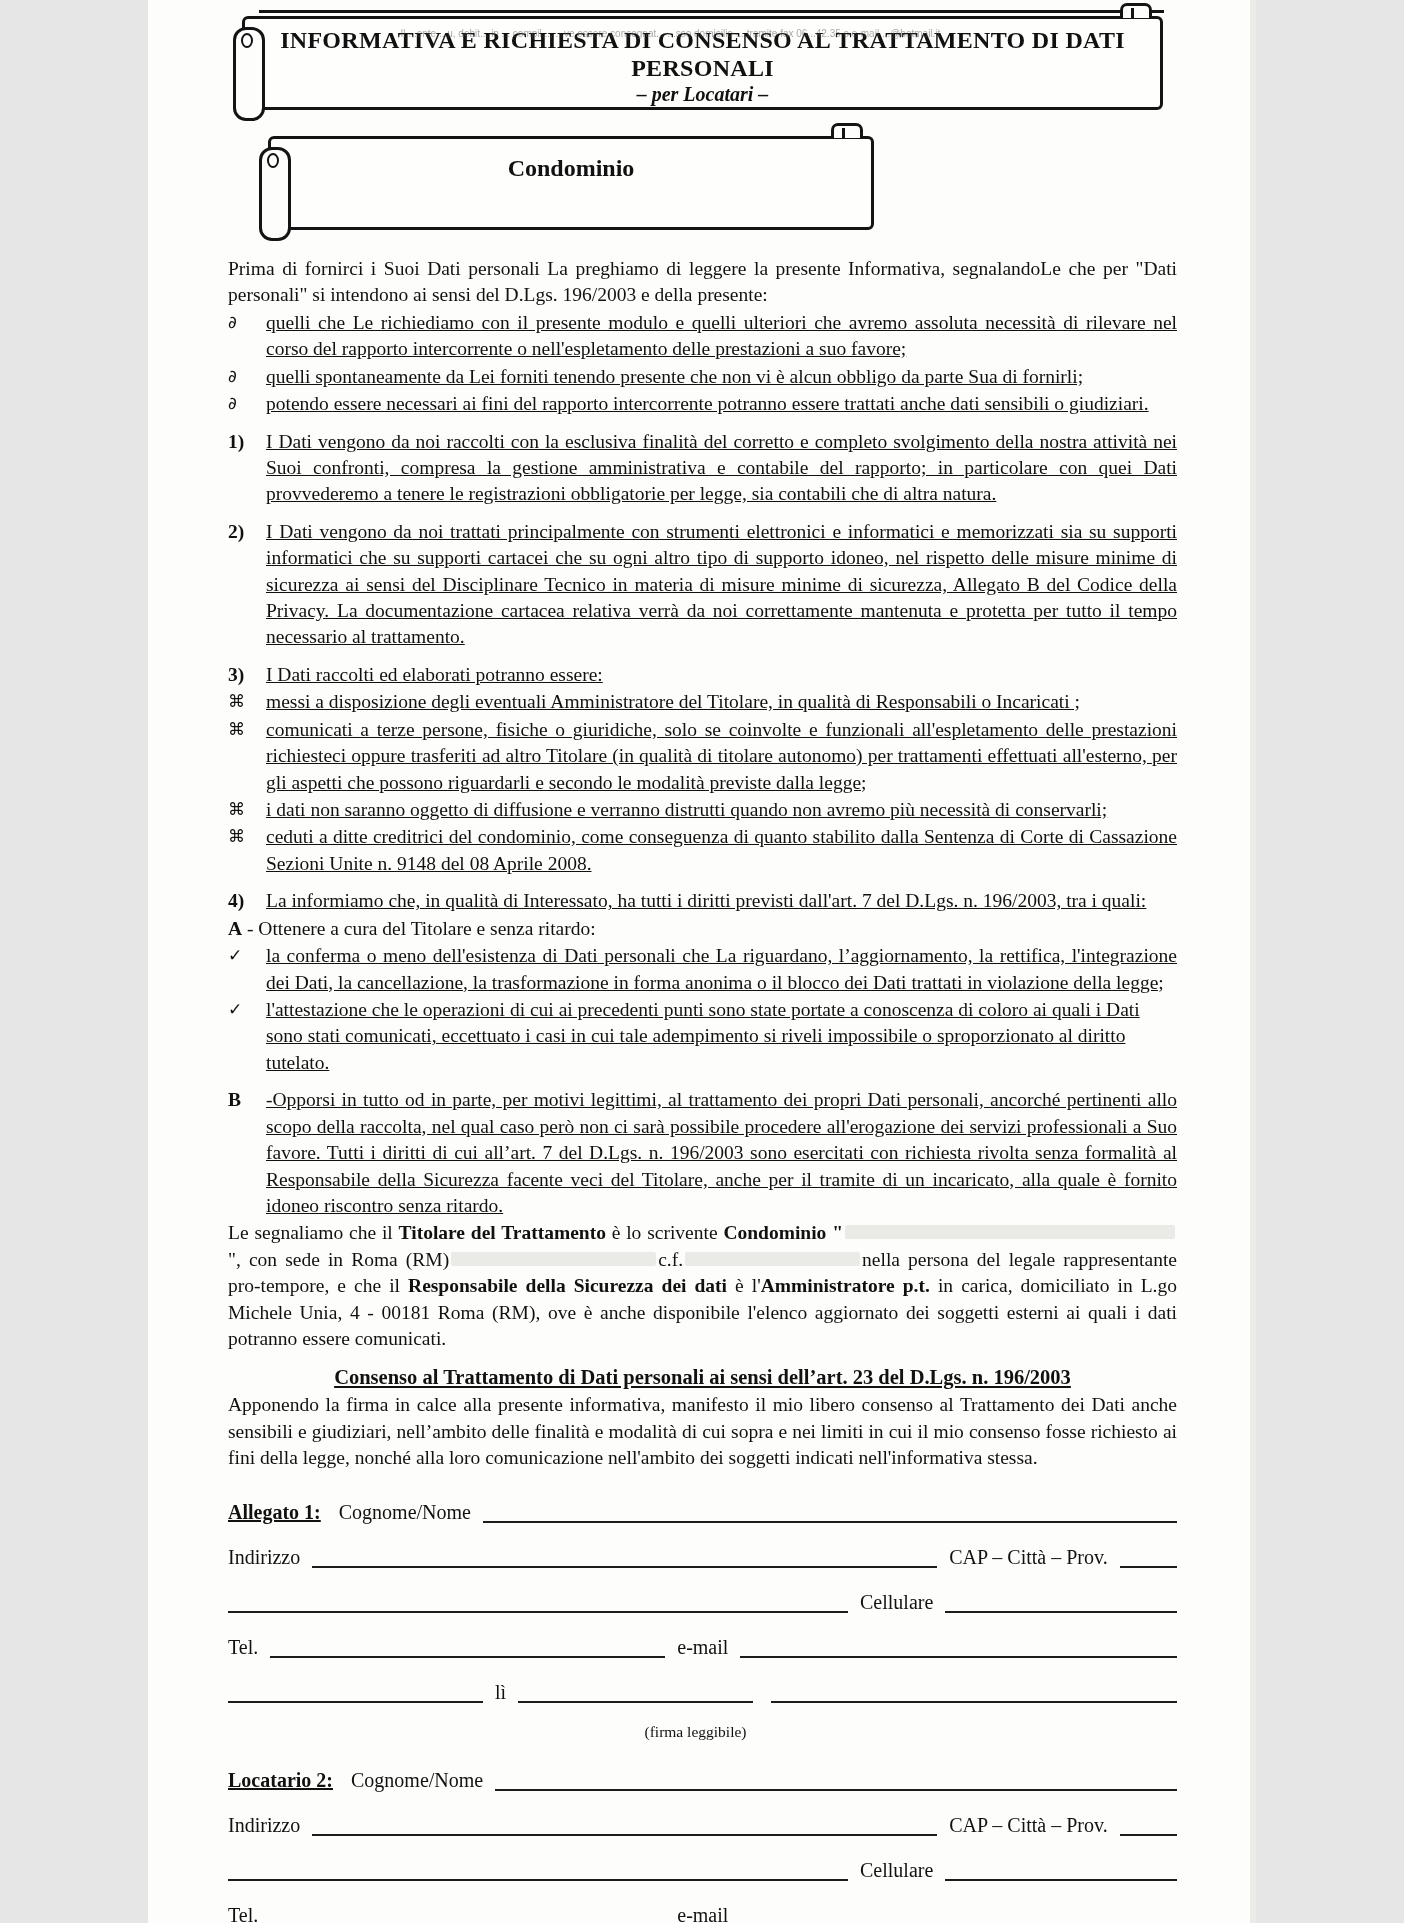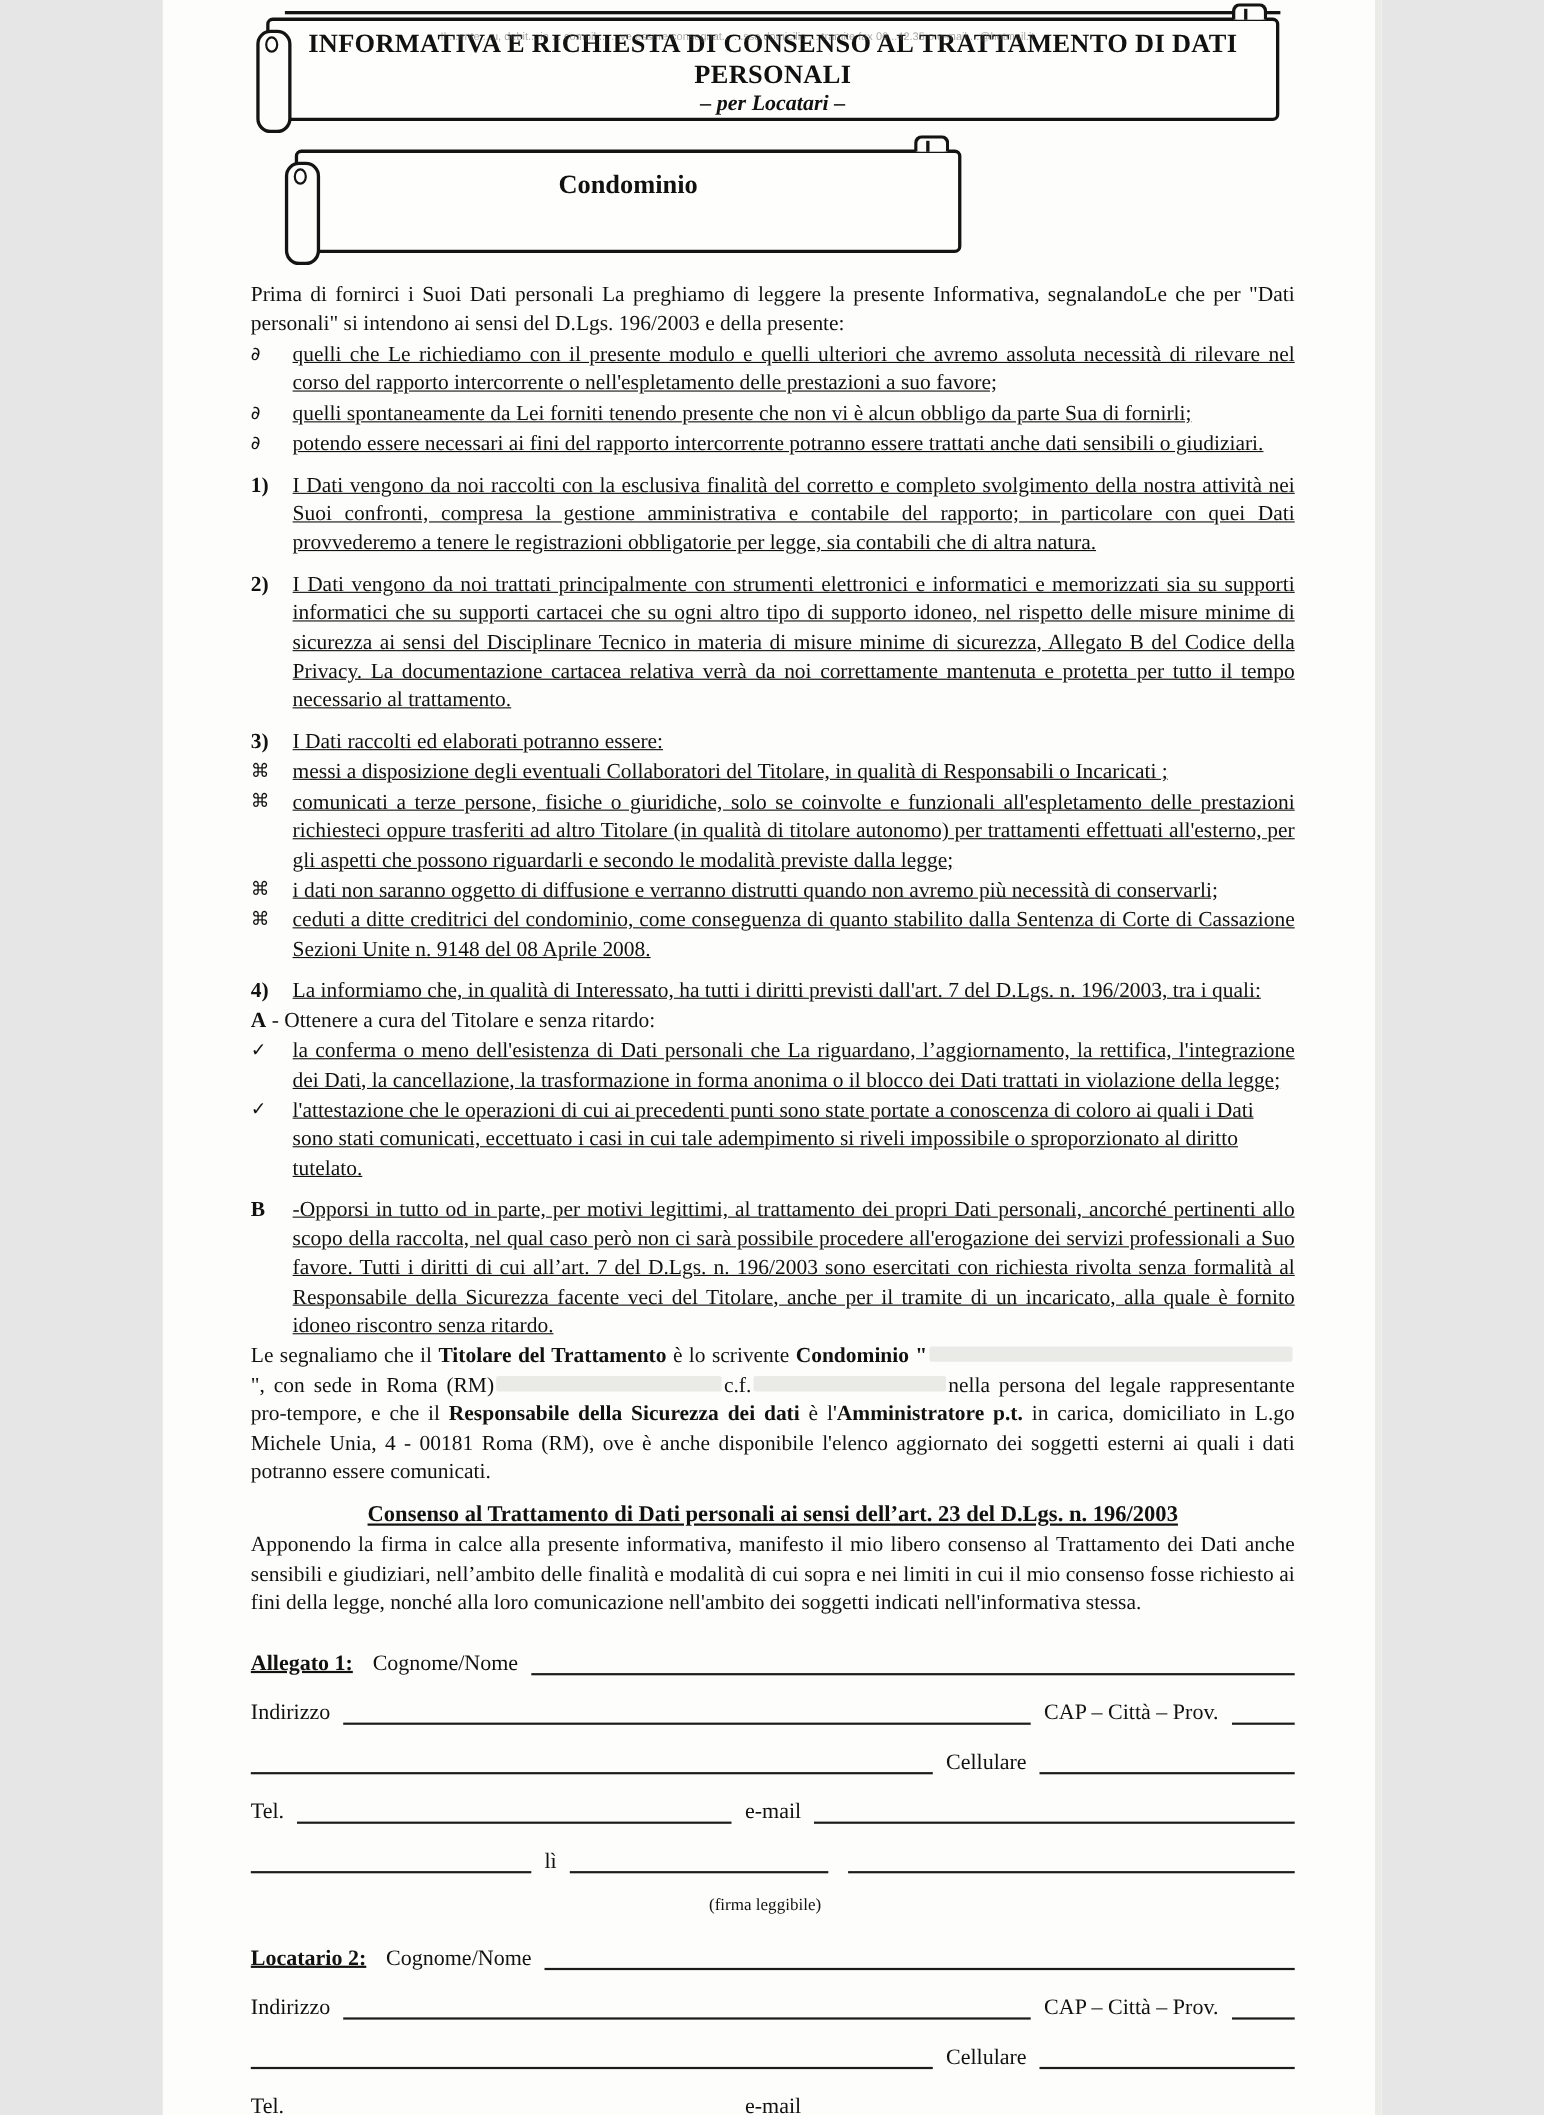--- a/index.html
+++ b/index.html
@@ -121,21 +121,21 @@
       <span class="tx">I Dati vengono da noi trattati principalmente con strumenti elettronici e informatici e memorizzati sia su supporti informatici che su supporti cartacei che su ogni altro tipo di supporto idoneo, nel rispetto delle misure minime di sicurezza ai sensi del Disciplinare Tecnico in materia di misure minime di sicurezza, Allegato B del Codice della Privacy. La documentazione cartacea relativa verrà da noi correttamente mantenuta e protetta per tutto il tempo necessario al trattamento.</span>
     </div>
 
     <div class="li sec">
       <span class="mk num">3)</span>
       <span class="tx">I Dati raccolti ed elaborati potranno essere:</span>
     </div>
     <div>
       <div class="li">
         <span class="mk sym">⌘</span>
-        <span class="tx">messi a disposizione degli eventuali Collaboratori del Titolare, in qualità di Responsabili o Incaricati ;</span>
+        <span class="tx">messi a disposizione degli eventuali Amministratore del Titolare, in qualità di Responsabili o Incaricati ;</span>
       </div>
       <div class="li">
         <span class="mk sym">⌘</span>
         <span class="tx">comunicati a terze persone, fisiche o giuridiche, solo se coinvolte e funzionali all'espletamento delle prestazioni richiesteci oppure trasferiti ad altro Titolare (in qualità di titolare autonomo) per trattamenti effettuati all'esterno, per gli aspetti che possono riguardarli e secondo le modalità previste dalla legge;</span>
       </div>
       <div class="li">
         <span class="mk sym">⌘</span>
         <span class="tx">i dati non saranno oggetto di diffusione e verranno distrutti quando non avremo più necessità di conservarli;</span>
       </div>
       <div class="li">

